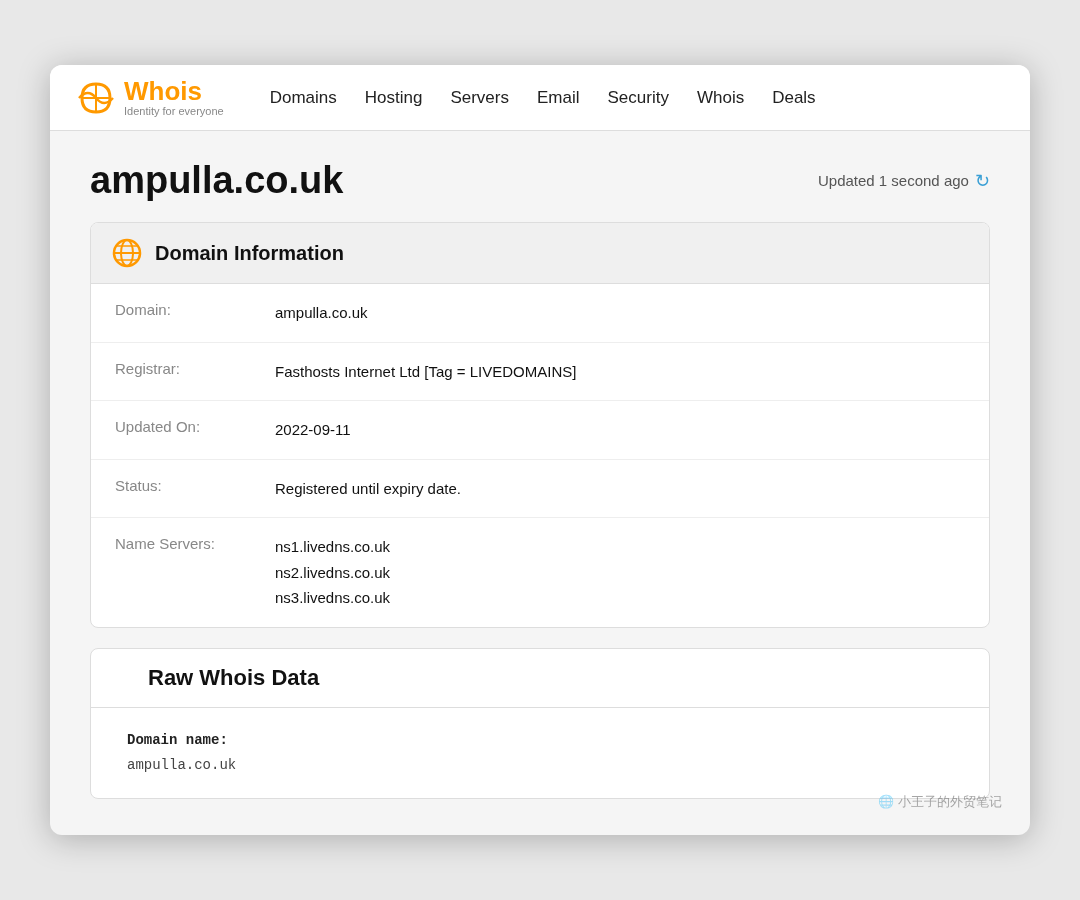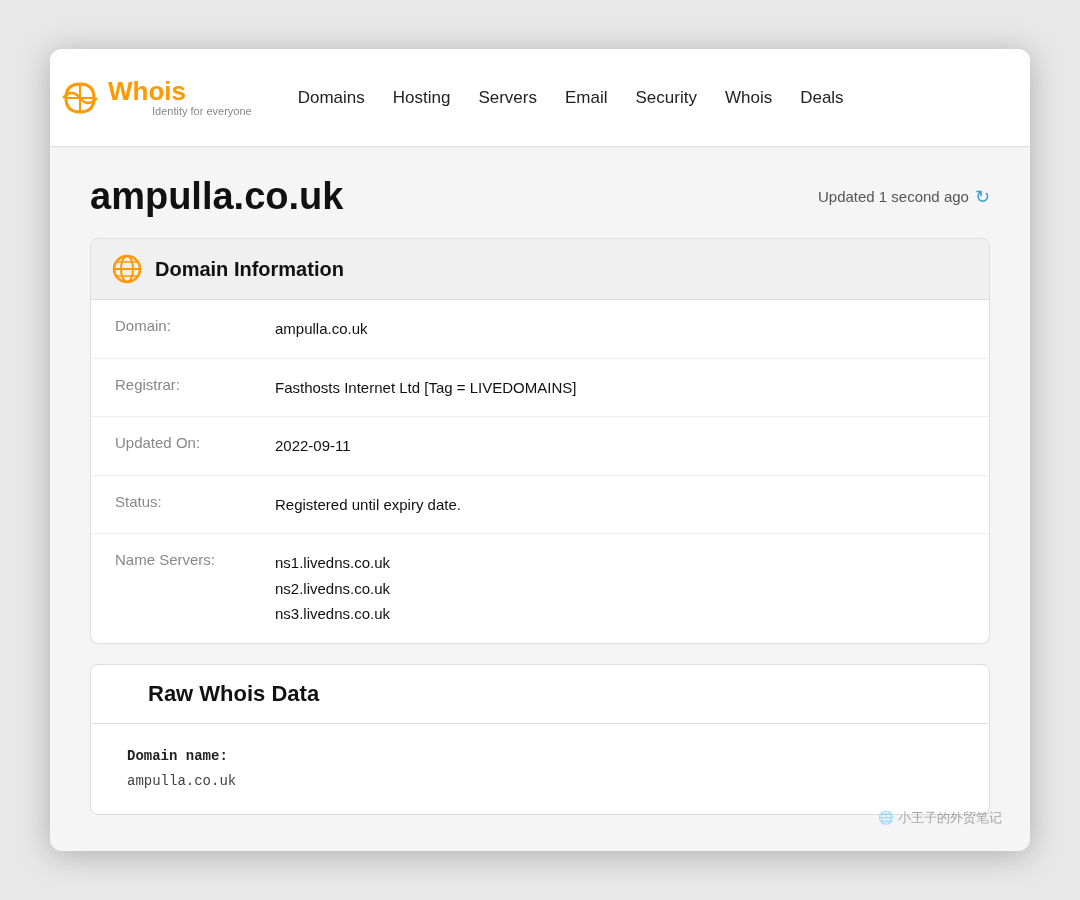--- a/index.html
+++ b/index.html
@@ -18,22 +18,22 @@
       border-radius: 12px;
       box-shadow: 0 4px 32px rgba(0,0,0,0.25);
       overflow: hidden;
     }
     
     .nav {
       background: #ffffff;
       border-bottom: 1px solid #ddd;
       display: flex;
       align-items: center;
-      padding: 0 8px;
-      height: 98px;
+      padding: 0 24px;
+      height: 66px;
     }
     .logo {
       display: flex;
       align-items: center;
       gap: 6px;
       margin-right: 32px;
       text-decoration: none;
     }
     .logo-icon {
       width: 44px;
@@ -46,21 +46,20 @@
     }
     .logo-title {
       font-size: 26px;
       font-weight: bold;
       color: #f90;
     }
     .logo-subtitle {
       font-size: 11px;
       color: #888;
       margin-top: 2px;
-      margin-left: 44px;
     }
     .nav-links {
       display: flex;
       align-items: center;
       list-style: none;
     }
     .nav-links li a {
       text-decoration: none;
       color: #222;
       font-size: 17px;

